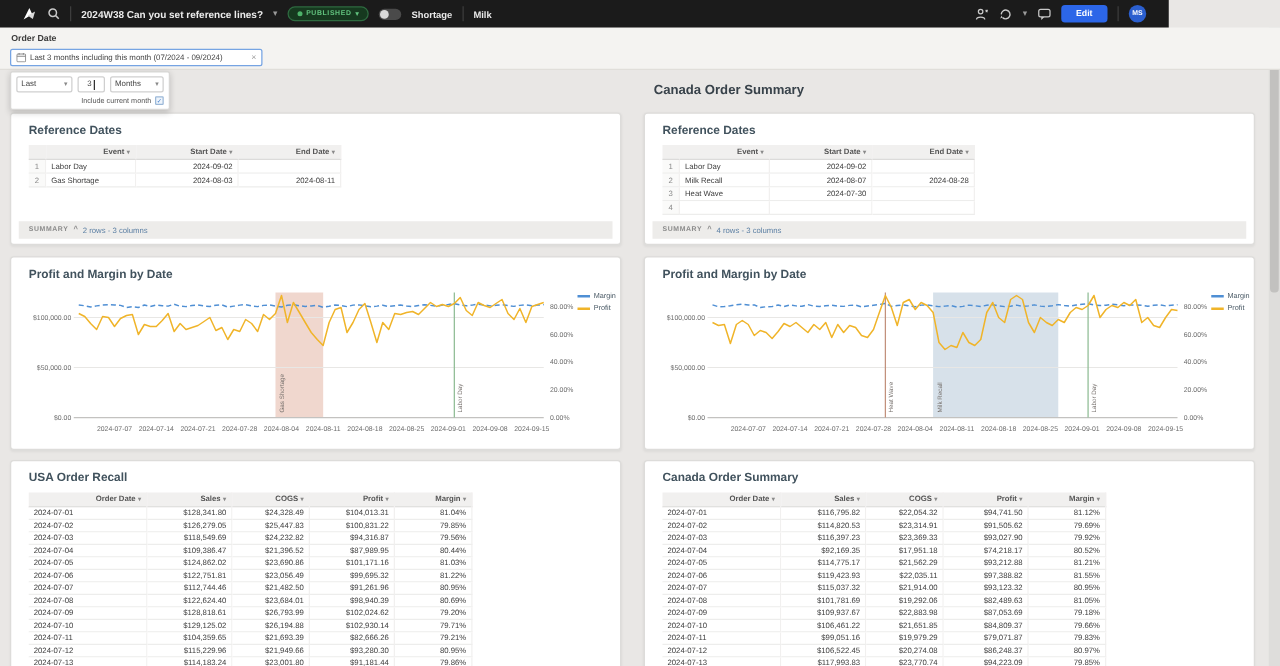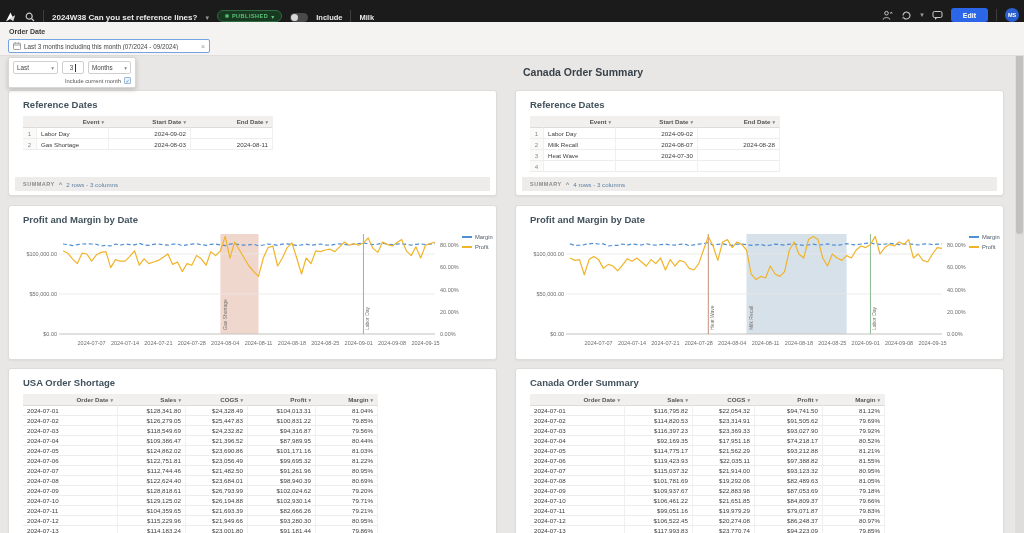--- a/index.html
+++ b/index.html
@@ -1,21 +1,21 @@
 <!DOCTYPE html>
 <html><head>
 <meta charset="utf-8">
 <style>
   * { margin:0; padding:0; box-sizing:border-box; }
   html,body { width:1024px; height:533px; overflow:hidden;
     font-family:"Liberation Sans", sans-serif; background:#e9e7e5; }
 
   
-  .header { position:absolute; left:0; top:0; width:1024px; height:22px;
-    background:#1b1b1b; display:flex; align-items:flex-end; padding:0 5px; gap:8px; z-index:40; }
+  .header { position:absolute; left:0; top:0; width:935px; height:22px;
+    background:#1b1b1b; display:flex; align-items:center; padding:0 18px; gap:8px; z-index:40; }
   .hdr-divider { width:1px; height:12px; background:#3d3d3d; }
   .doc-title { color:#ececec; font-size:8px; font-weight:700; white-space:nowrap; }
   .caret-lt { color:#9a9a9a; font-size:7px; }
   .caret-lt::after { content:"▾"; }
   .pub-pill { display:flex; align-items:center; gap:3px; height:12px; padding:0 7px;
     border:1px solid #2e6b40; border-radius:7px; background:#16391f; cursor:pointer; }
   .pub-dot { width:4px; height:4px; border-radius:50%; background:#4db36a; }
   .pub-txt { color:#62c47f; font-size:5.5px; font-weight:700; letter-spacing:.5px; }
   .pub-caret { color:#62c47f; font-size:6px; }
   .pub-caret::after { content:"▾"; }
@@ -120,21 +120,21 @@
   <span class="doc-title">2024W38 Can you set reference lines?</span>
   <span class="caret-lt"></span>
   <span class="pub-pill">
     <span class="pub-dot"></span>
     <span class="pub-txt">PUBLISHED</span>
     <span class="pub-caret"></span>
   </span>
   <span class="toggle">
       <span class="toggle-knob"></span>
     </span>
-  <span class="hdr-label">Include</span>
+  <span class="hdr-label">Shortage</span>
   <span class="hdr-divider"></span>
   <span class="hdr-label">Milk</span>
   <span class="hdr-right">
     <span class="hdr-icon">
       <svg width="11" height="11" viewBox="0 0 11 11">
           <circle cx="4.5" cy="3.2" r="1.8" fill="none" stroke="#c9c9c9" stroke-width="1"></circle>
           <path d="M1.2 9.5 C1.2 7 7.8 7 7.8 9.5" fill="none" stroke="#c9c9c9" stroke-width="1"></path>
           <path d="M8.5 2 l1.6 1.6 M10.1 2 l-1.6 1.6" stroke="#c9c9c9" stroke-width=".9"></path>
         </svg>
     </span>
@@ -348,21 +348,21 @@
         <span class="leg-lbl">Margin</span>
       </div>
       <div class="leg-row">
         <span class="sw sw-profit" style="border-top-color: rgb(240, 180, 41);"></span>
         <span class="leg-lbl">Profit</span>
       </div>
     </div>
 </div>
 
 <div class="panel col-left p-table">
-  <div class="panel-title">USA Order Shortage</div>
+  <div class="panel-title">USA Order Recall</div>
   <div class="tbl" id="data-tbl-left">
       <div class="trow thead">
         <span class="tcell " style="width: 95px;">Order Date<span class="sort-caret"></span></span>
         <span class="tcell " style="width: 68px;">Sales<span class="sort-caret"></span></span>
         <span class="tcell " style="width: 62px;">COGS<span class="sort-caret"></span></span>
         <span class="tcell " style="width: 68px;">Profit<span class="sort-caret"></span></span>
         <span class="tcell " style="width: 62px;">Margin<span class="sort-caret"></span></span>
       </div>
       <div class="trow">
         <span class="tcell " style="width: 95px; height: 10px;">2024-07-01</span>

